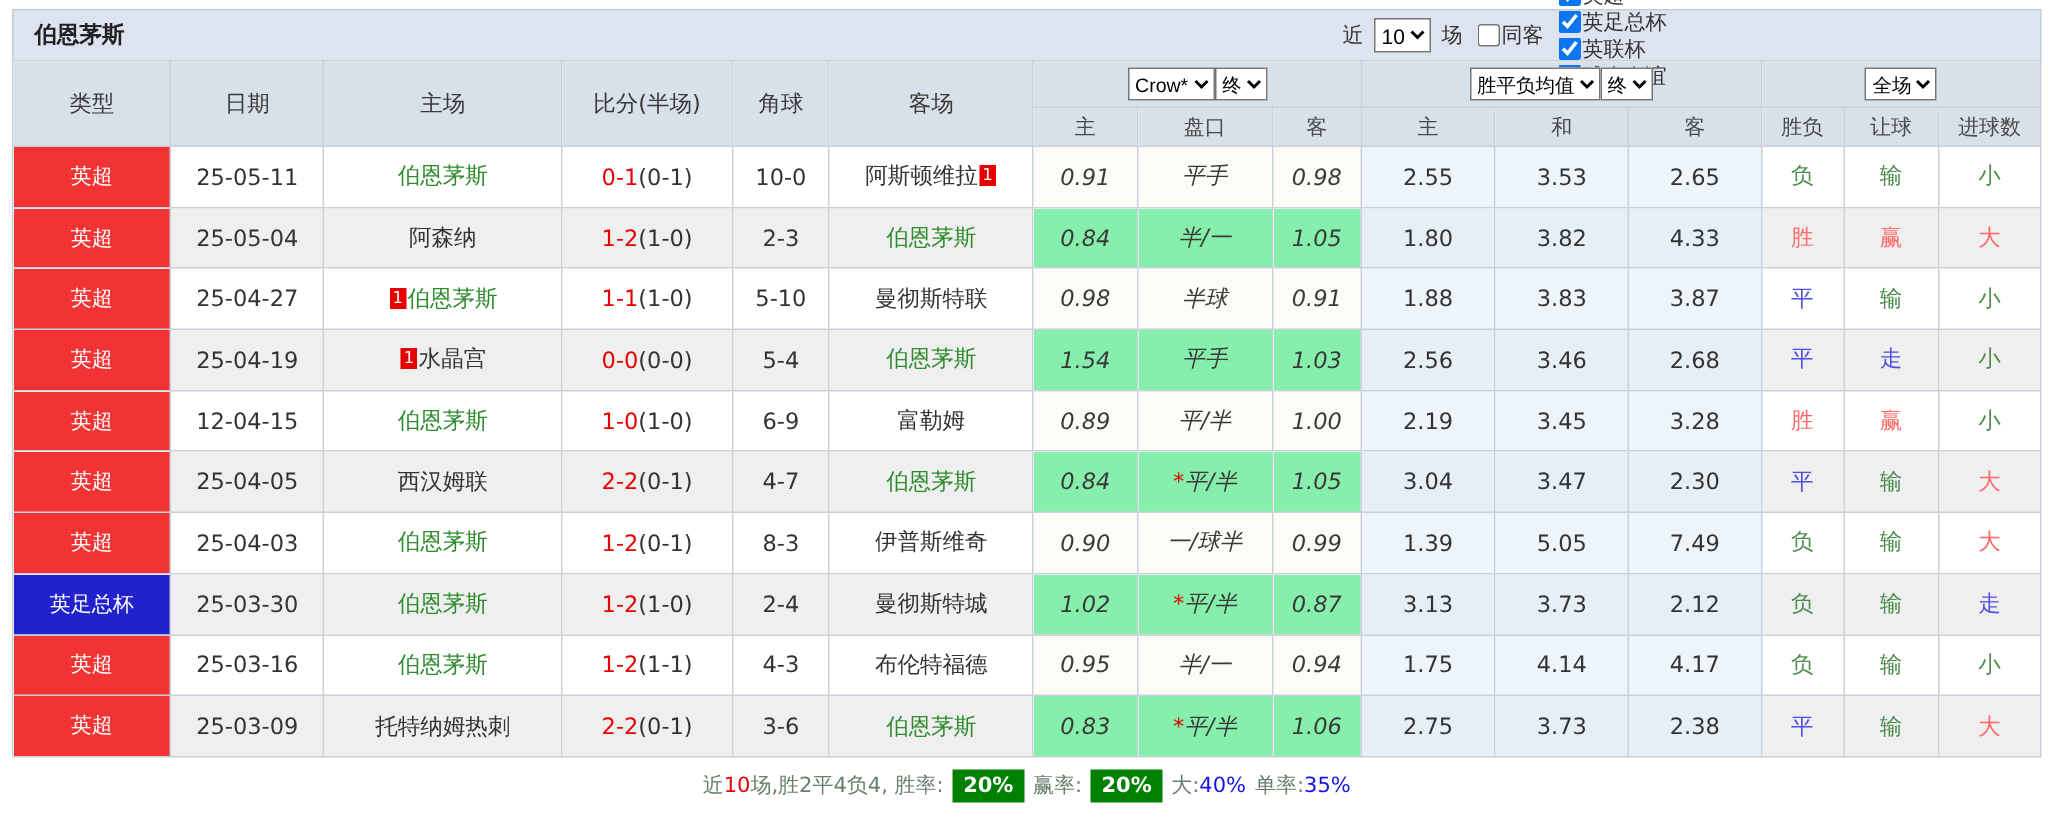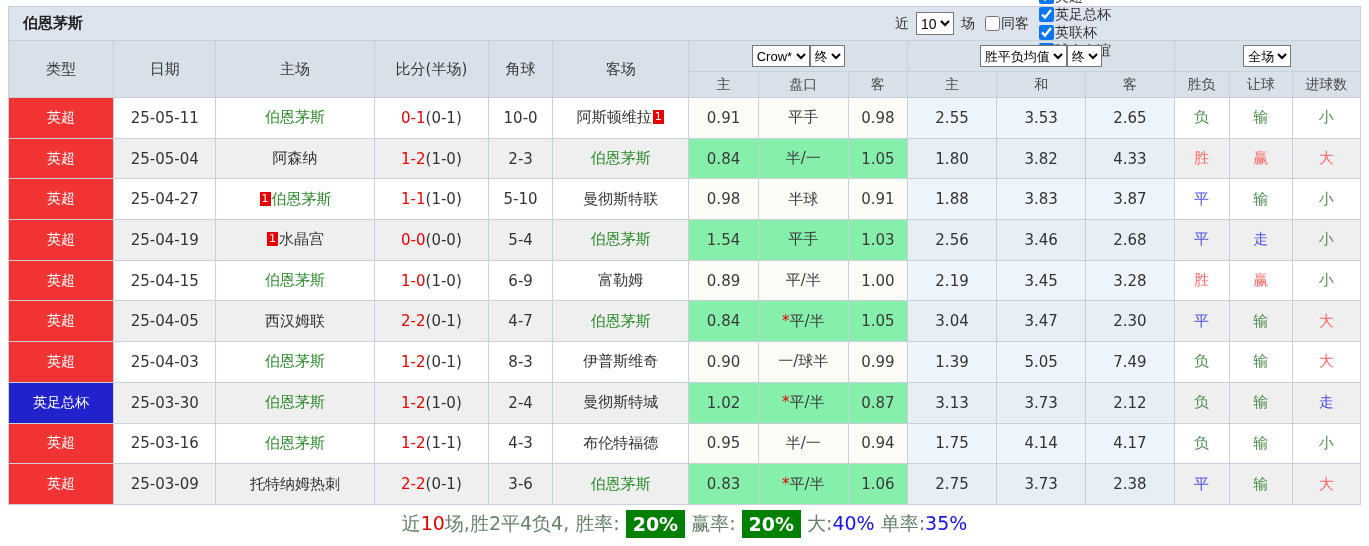--- a/index.html
+++ b/index.html
@@ -26,42 +26,42 @@
   table { width: 100%; border-collapse: collapse; table-layout: fixed; }
   th, td { border: 1px solid #c9d0da; text-align: center; overflow: hidden; white-space: nowrap; }
   thead th { background: #d8e0ea; font-weight: normal; color: #3a3a3a; font-size: 15px; }
   tr.hdr1 th { height: 31px; }
   tr.hdr2 th { height: 26px; font-size: 14px; color: #4a4a4a; }
   .sel-row { display: flex; justify-content: center; align-items: center; }
   .sel-row select { font-size: 13px; height: 22px; background: #fff; border: 1px solid #767676; }
   tbody tr { height: 40.7px; }
   tbody td { background: #fff; font-size: 15px; }
   tr.even td { background: #efefef; }
-  td.oddscol { background: #fdfbf6; color: #3a3a3a; }
+  td.oddscol { background: #fdfbf6; color: #3a3a3a; font-style: italic; }
   tr.even td.oddscol { background: #86efac; }
   td.avgcol { background: #edf4fa; }
   tr.even td.avgcol { background: #e6eef6; }
   td.league { color: #fff; font-size: 14px; }
   td.league.red  { background: #f23333; }
   td.league.blue { background: #2222cc; }
   .self { color: #2e8b2e; }
   .ft { color: #e60000; }
   .ht { color: #333; }
   .star { color: #e60000; }
   .green { color: #4d8c4d; }
   .redtxt { color: #ff6a6a; }
   .blue { color: #5050e0; }
   .badge1 {
     display: inline-block; background: #e60000; color: #fff; font-size: 11px;
     line-height: 14px; min-width: 10px; padding: 0 2px; vertical-align: 2px; margin: 0 1px;
   }
   
   .footer {
     height: 39px; display: flex; align-items: center; justify-content: center;
-    gap: 6px; font-size: 19px;
+    gap: 6px; font-size: 14px;
   }
   .f-olive { color: #66806a; }
   .f-red { color: #e60000; }
   .f-blue { color: #1515e6; }
   .badge-green { background: #008000; color: #fff; font-weight: bold; padding: 3px 7px; }
 </style>
 </head>
 <body>
 
 <div class="page">
@@ -217,21 +217,21 @@
           <td class="oddscol">1.03</td>
           <td class="avgcol">2.56</td>
           <td class="avgcol">3.46</td>
           <td class="avgcol">2.68</td>
           <td class="blue">平</td>
           <td class="blue">走</td>
           <td class="green">小</td>
         </tr>
         <tr class="odd">
           <td class="league red">英超</td>
-          <td>25-04-15</td>
+          <td>12-04-15</td>
           <td><span class="self">伯恩茅斯</span></td>
           <td><span class="ft">1-0</span><span class="ht">(1-0)</span></td>
           <td>6-9</td>
           <td><span>富勒姆</span></td>
           <td class="oddscol">0.89</td>
           <td class="oddscol">平/半</td>
           <td class="oddscol">1.00</td>
           <td class="avgcol">2.19</td>
           <td class="avgcol">3.45</td>
           <td class="avgcol">3.28</td>

